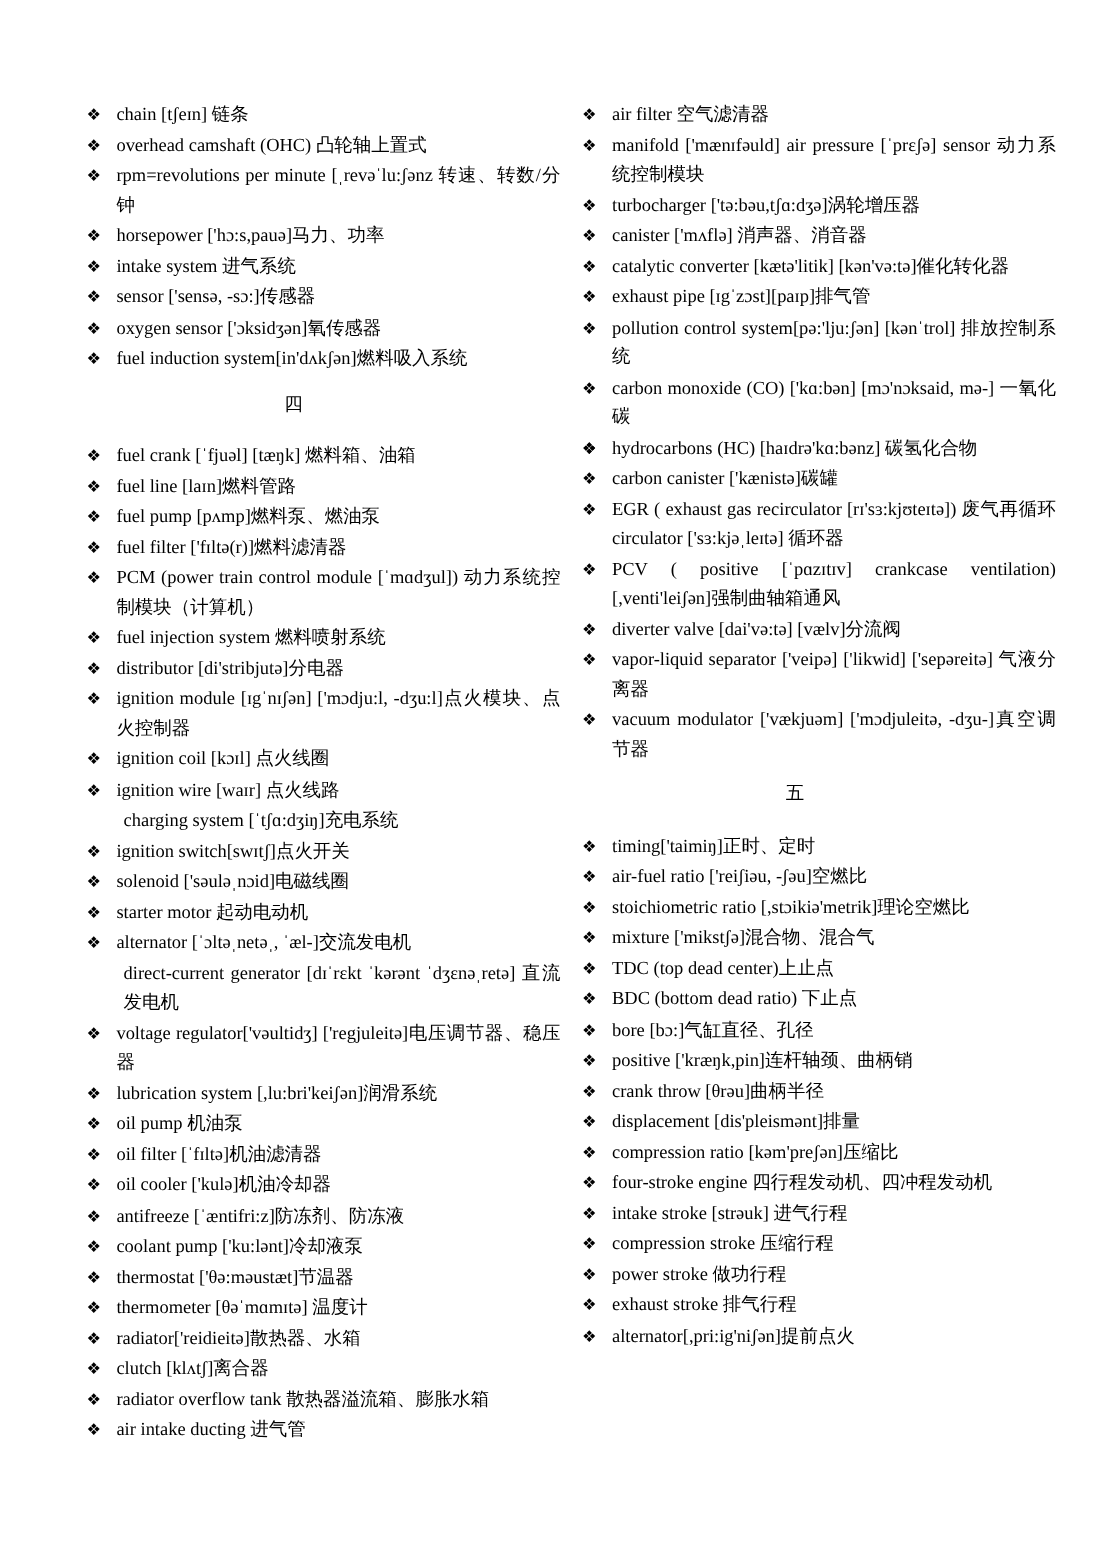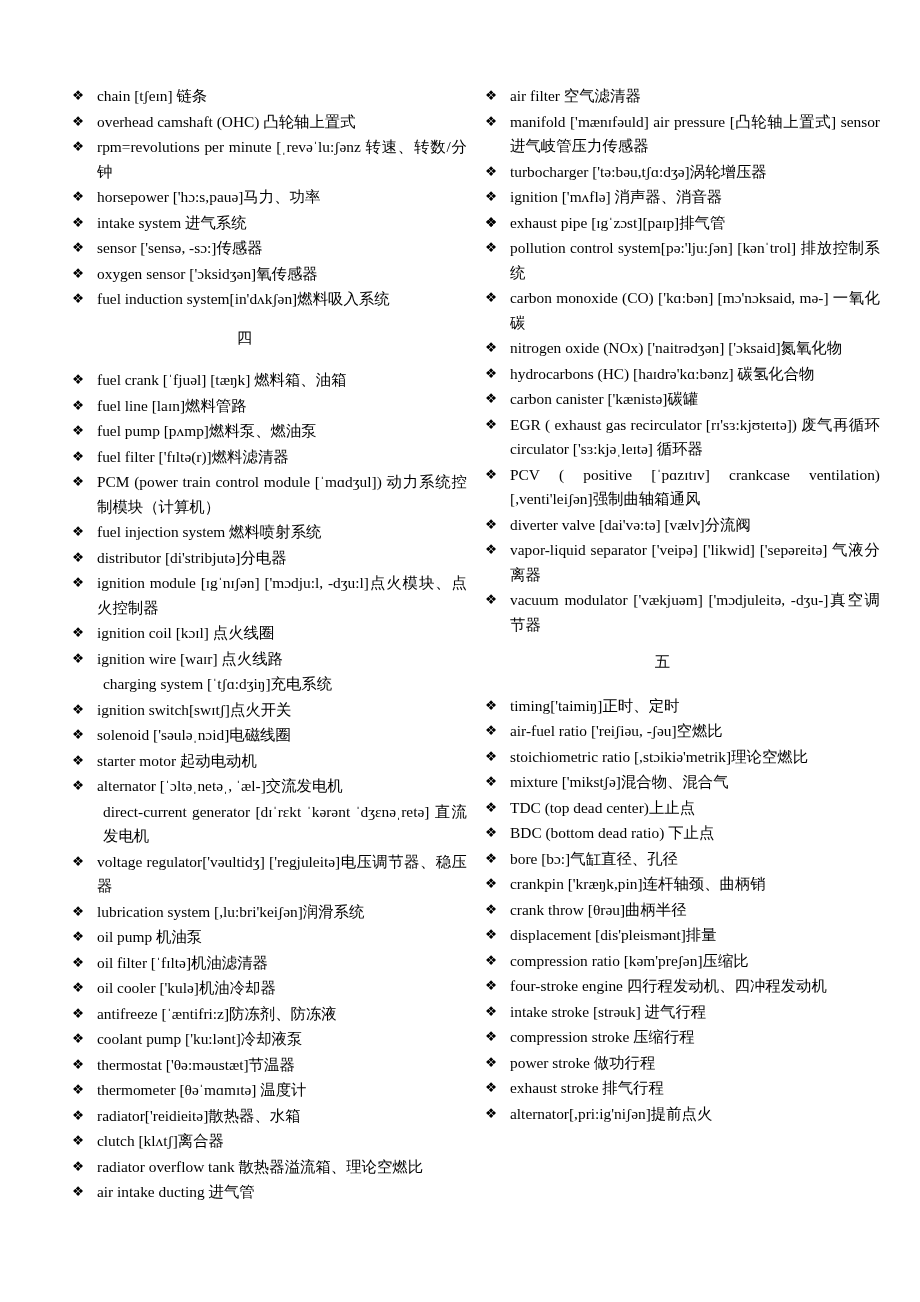--- a/index.html
+++ b/index.html
@@ -123,53 +123,53 @@
           <li class="entry"><span class="bullet">❖</span><span class="term">lubrication system [,lu:bri'keiʃən]润滑系统</span></li>
           <li class="entry"><span class="bullet">❖</span><span class="term">oil pump 机油泵</span></li>
           <li class="entry"><span class="bullet">❖</span><span class="term">oil filter [ˈfɪltə]机油滤清器</span></li>
           <li class="entry"><span class="bullet">❖</span><span class="term">oil cooler ['kulə]机油冷却器</span></li>
           <li class="entry"><span class="bullet">❖</span><span class="term">antifreeze [ˈæntifri:z]防冻剂、防冻液</span></li>
           <li class="entry"><span class="bullet">❖</span><span class="term">coolant pump ['ku:lənt]冷却液泵</span></li>
           <li class="entry"><span class="bullet">❖</span><span class="term">thermostat ['θə:məustæt]节温器</span></li>
           <li class="entry"><span class="bullet">❖</span><span class="term">thermometer [θəˈmɑmɪtə]  温度计</span></li>
           <li class="entry"><span class="bullet">❖</span><span class="term">radiator['reidieitə]散热器、水箱</span></li>
           <li class="entry"><span class="bullet">❖</span><span class="term">clutch [klʌtʃ]离合器</span></li>
-          <li class="entry"><span class="bullet">❖</span><span class="term">radiator overflow tank 散热器溢流箱、理论空燃比</span></li>
+          <li class="entry"><span class="bullet">❖</span><span class="term">radiator overflow tank 散热器溢流箱、膨胀水箱</span></li>
           <li class="entry"><span class="bullet">❖</span><span class="term">air intake ducting 进气管</span></li>
         </ul>
       </div>
     <div class="column right" id="right-col">
         <ul class="glossary">
           <li class="entry"><span class="bullet">❖</span><span class="term">air filter  空气滤清器</span></li>
-          <li class="entry"><span class="bullet">❖</span><span class="term">manifold ['mænɪfəuld] air pressure [凸轮轴上置式] sensor 进气岐管压力传感器</span></li>
+          <li class="entry"><span class="bullet">❖</span><span class="term">manifold ['mænɪfəuld] air pressure [ˈprɛʃə] sensor 动力系统控制模块</span></li>
           <li class="entry"><span class="bullet">❖</span><span class="term">turbocharger ['tə:bəu,tʃɑ:dʒə]涡轮增压器</span></li>
-          <li class="entry"><span class="bullet">❖</span><span class="term">ignition ['mʌflə]  消声器、消音器</span></li>
-          <li class="entry"><span class="bullet">❖</span></li>
+          <li class="entry"><span class="bullet">❖</span><span class="term">canister ['mʌflə]  消声器、消音器</span></li>
+          <li class="entry"><span class="bullet">❖</span><span class="term">catalytic converter [kætə'litik] [kən'və:tə]催化转化器</span></li>
           <li class="entry"><span class="bullet">❖</span><span class="term">exhaust pipe [ɪgˈzɔst][paɪp]排气管</span></li>
           <li class="entry"><span class="bullet">❖</span><span class="term">pollution control system[pə:'lju:ʃən] [kənˈtrol] 排放控制系统</span></li>
           <li class="entry"><span class="bullet">❖</span><span class="term">carbon monoxide (CO) ['kɑ:bən] [mɔ'nɔksaid, mə-] 一氧化碳</span></li>
-          <li class="entry"><span class="bullet">❖</span><span class="term">nitrogen oxide (NOx) ['naitrədʒən] ['ɔksaid]氮氧化物</span></li>
+          <li class="entry"><span class="bullet">❖</span></li>
           <li class="entry"><span class="bullet">❖</span><span class="term">hydrocarbons (HC) [haɪdrə'kɑ:bənz]  碳氢化合物</span></li>
           <li class="entry"><span class="bullet">❖</span><span class="term">carbon canister ['kænistə]碳罐</span></li>
           <li class="entry"><span class="bullet">❖</span><span class="term">EGR ( exhaust gas recirculator [rɪ'sɜ:kjʊteɪtə])  废气再循环   circulator ['sɜ:kjəˌleɪtə]  循环器</span></li>
           <li class="entry"><span class="bullet">❖</span><span class="term">PCV ( positive [ˈpɑzɪtɪv] crankcase ventilation) [,venti'leiʃən]强制曲轴箱通风</span></li>
           <li class="entry"><span class="bullet">❖</span><span class="term">diverter valve [dai'və:tə] [vælv]分流阀</span></li>
           <li class="entry"><span class="bullet">❖</span><span class="term">vapor-liquid separator ['veipə] ['likwid] ['sepəreitə] 气液分离器</span></li>
           <li class="entry"><span class="bullet">❖</span><span class="term">vacuum modulator ['vækjuəm] ['mɔdjuleitə, -dʒu-]真空调节器</span></li>
         </ul>
         <div class="section-head right-col">五</div>
         <ul class="glossary">
           <li class="entry"><span class="bullet">❖</span><span class="term">timing['taimiŋ]正时、定时</span></li>
           <li class="entry"><span class="bullet">❖</span><span class="term">air-fuel ratio ['reiʃiəu, -ʃəu]空燃比</span></li>
           <li class="entry"><span class="bullet">❖</span><span class="term">stoichiometric ratio [,stɔikiə'metrik]理论空燃比</span></li>
           <li class="entry"><span class="bullet">❖</span><span class="term">mixture ['mikstʃə]混合物、混合气</span></li>
           <li class="entry"><span class="bullet">❖</span><span class="term">TDC (top dead center)上止点</span></li>
           <li class="entry"><span class="bullet">❖</span><span class="term">BDC (bottom dead ratio)  下止点</span></li>
           <li class="entry"><span class="bullet">❖</span><span class="term">bore [bɔ:]气缸直径、孔径</span></li>
-          <li class="entry"><span class="bullet">❖</span><span class="term">crankpin ['kræŋk,pin]连杆轴颈、曲柄销</span></li>
+          <li class="entry"><span class="bullet">❖</span><span class="term">positive ['kræŋk,pin]连杆轴颈、曲柄销</span></li>
           <li class="entry"><span class="bullet">❖</span><span class="term">crank throw [θrəu]曲柄半径</span></li>
           <li class="entry"><span class="bullet">❖</span><span class="term">displacement [dis'pleismənt]排量</span></li>
           <li class="entry"><span class="bullet">❖</span><span class="term">compression ratio [kəm'preʃən]压缩比</span></li>
           <li class="entry"><span class="bullet">❖</span><span class="term">four-stroke engine 四行程发动机、四冲程发动机</span></li>
           <li class="entry"><span class="bullet">❖</span><span class="term">intake stroke [strəuk]  进气行程</span></li>
           <li class="entry"><span class="bullet">❖</span><span class="term">compression stroke 压缩行程</span></li>
           <li class="entry"><span class="bullet">❖</span><span class="term">power stroke 做功行程</span></li>
           <li class="entry"><span class="bullet">❖</span><span class="term">exhaust stroke 排气行程</span></li>
           <li class="entry"><span class="bullet">❖</span><span class="term">alternator[,pri:ig'niʃən]提前点火</span></li>
         </ul>

